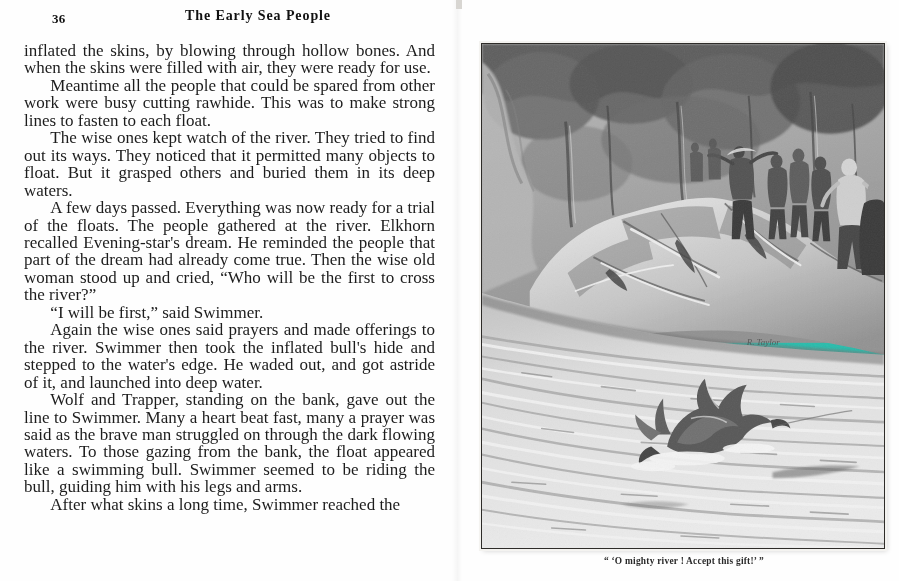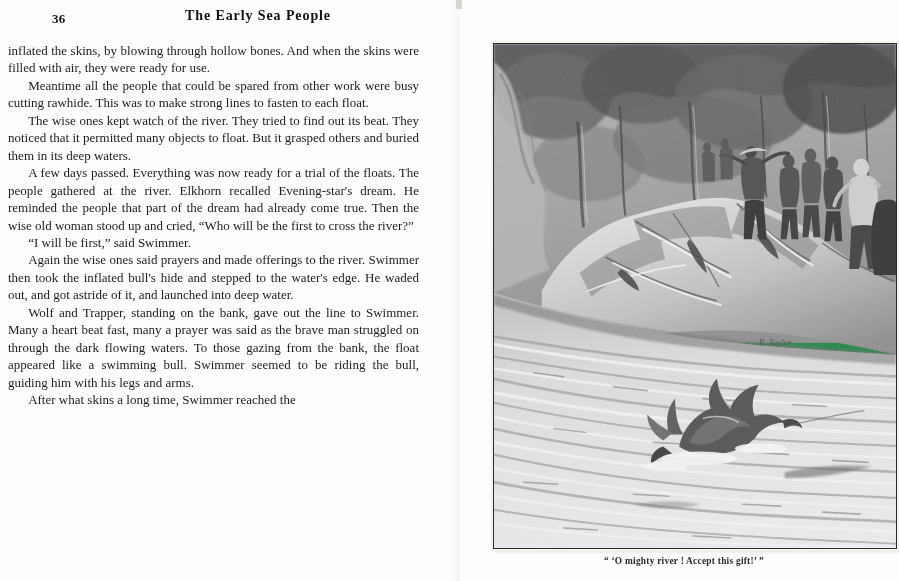--- a/index.html
+++ b/index.html
@@ -49,24 +49,24 @@
     text-align: center;
     font-weight: bold;
     font-size: 14px;
     letter-spacing: 0.9px;
     color: #111;
   }
 
   
   .text-column {
     position: absolute;
-    left: 8px;
+    left: 24px;
     top: 42px;
     width: 411px;
-    font-size: 13px;
+    font-size: 17px;
     line-height: 17.45px;
     text-align: justify;
     text-justify: inter-word;
     color: #1c1c1c;
     font-family: Liberation Serif, serif;
   }
   .text-column p {
     margin: 0;
     text-indent: 1.55em;
     -webkit-hyphens: none;
@@ -79,27 +79,27 @@
   
   .plate {
     position: absolute;
     left: 478px;
     top: 40px;
     width: 412px;
     height: 513px;
   }
   .plate-frame {
     position: absolute;
-    left: 15px;
+    left: 3px;
     top: 3px;
     width: 404px;
     height: 506px;
     box-sizing: border-box;
     border: 1.5px solid #2e2c29;
-    background: #15803d;
+    background: #14b8a6;
     overflow: hidden;
     box-shadow: 0 0 0 2px #f4f3f0, 2px 2px 5px rgba(0,0,0,0.18);
   }
   .plate-art {
     position: absolute;
     inset: 0;
     filter: grayscale(1) contrast(1.04);
   }
   .plate-art svg { display: block; width: 100%; height: 100%; }
 
@@ -140,21 +140,21 @@
 <div class="page">
 
   <div class="running-head">
     <span class="folio">36</span>
     <span class="head-title">The Early Sea People</span>
   </div>
 
   <div class="text-column">
     <p class="noindent">inflated the skins, by blowing through hollow bones.  And when the skins were filled with air, they were ready for use.</p>
     <p>Meantime all the people that could be spared from other work were busy cutting rawhide.  This was to make strong lines to fasten to each float.</p>
-    <p>The wise ones kept watch of the river.  They tried to find out its beat.  They noticed that it permitted many objects to float.  But it grasped others and buried them in its deep waters.</p>
+    <p>The wise ones kept watch of the river.  They tried to find out its ways.  They noticed that it permitted many objects to float.  But it grasped others and buried them in its deep waters.</p>
     <p>A few days passed.  Everything was now ready for a trial of the floats.  The people gathered at the river.  Elkhorn recalled Evening-star's dream.  He reminded the people that part of the dream had already come true.  Then the wise old woman stood up and cried, “Who will be the first to cross the river?”</p>
     <p>“I will be first,” said Swimmer.</p>
     <p>Again the wise ones said prayers and made offerings to the river.  Swimmer then took the inflated bull's hide and stepped to the water's edge.  He waded out, and got astride of it, and launched into deep water.</p>
     <p>Wolf and Trapper, standing on the bank, gave out the line to Swimmer.  Many a heart beat fast, many a prayer was said as the brave man struggled on through the dark flowing waters.  To those gazing from the bank, the float appeared like a swimming bull.  Swimmer seemed to be riding the bull, guiding him with his legs and arms.</p>
     <p>After what skins a long time, Swimmer reached the</p>
   </div>
 
   <div class="gutter">
     <span class="edge-tick"></span>
   </div>

